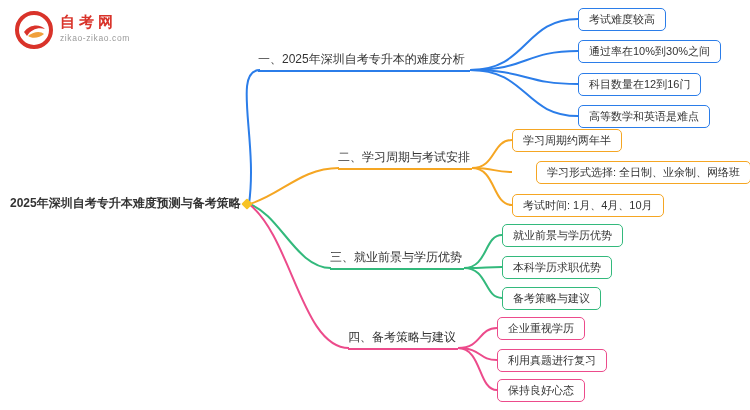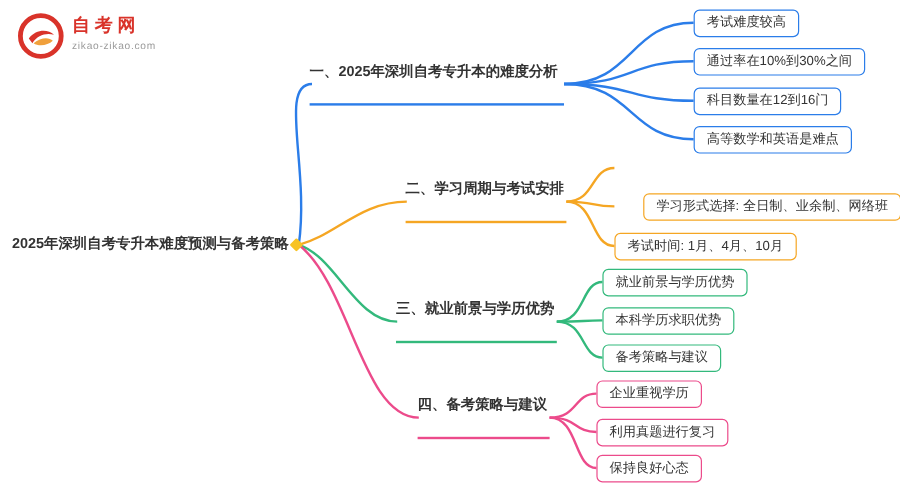--- a/index.html
+++ b/index.html
@@ -21,22 +21,22 @@
     position:absolute;left:10px;top:196px;width:236px;
     font-size:12px;font-weight:bold;color:#333;line-height:15px;white-space:nowrap;
   }
   .junction{
     position:absolute;left:243px;top:200px;width:8px;height:8px;
     background:#f7c325;transform:rotate(45deg);border-radius:1px;
   }
 
   
   .branch-label{
-    position:absolute;font-size:12px;font-weight:bold;color:#333;
-    white-space:nowrap;padding-bottom:19px;line-height:15px;
+    position:absolute;font-size:12px;font-weight:normal;color:#333;
+    white-space:nowrap;padding-bottom:3px;line-height:15px;
   }
   .bl-1{left:258px;top:52px;width:212px;border-bottom:2px solid #2b7de9;}
   .bl-2{left:338px;top:150px;width:134px;border-bottom:2px solid #f5a623;}
   .bl-3{left:330px;top:250px;width:134px;border-bottom:2px solid #33b97c;}
   .bl-4{left:348px;top:330px;width:110px;border-bottom:2px solid #ec4b8b;}
 
   
   .leaf{
     position:absolute;background:#fff;border-radius:5px;
     font-size:11px;color:#333;line-height:15px;
@@ -105,20 +105,21 @@
   <div class="branch-label bl-1">一、2025年深圳自考专升本的难度分析</div>
   <div class="branch-label bl-3">三、就业前景与学历优势</div>
   <div class="branch-label bl-2">二、学习周期与考试安排</div>
   <div class="branch-label bl-4">四、备考策略与建议</div>
 
   <div class="leaf c-blue b1c1">考试难度较高</div>
   <div class="leaf c-blue b1c2">通过率在10%到30%之间</div>
   <div class="leaf c-blue b1c3">科目数量在12到16门</div>
   <div class="leaf c-blue b1c4">高等数学和英语是难点</div>
 
+  <div class="leaf c-orange b2c1">学习周期约两年半</div>
   <div class="leaf c-orange b2c2">学习形式选择: 全日制、业余制、网络班</div>
   <div class="leaf c-orange b2c3">考试时间: 1月、4月、10月</div>
 
   <div class="leaf c-green b3c1">就业前景与学历优势</div>
   <div class="leaf c-green b3c2">本科学历求职优势</div>
   <div class="leaf c-green b3c3">备考策略与建议</div>
 
   <div class="leaf c-pink b4c1">企业重视学历</div>
   <div class="leaf c-pink b4c2">利用真题进行复习</div>
   <div class="leaf c-pink b4c3">保持良好心态</div>

